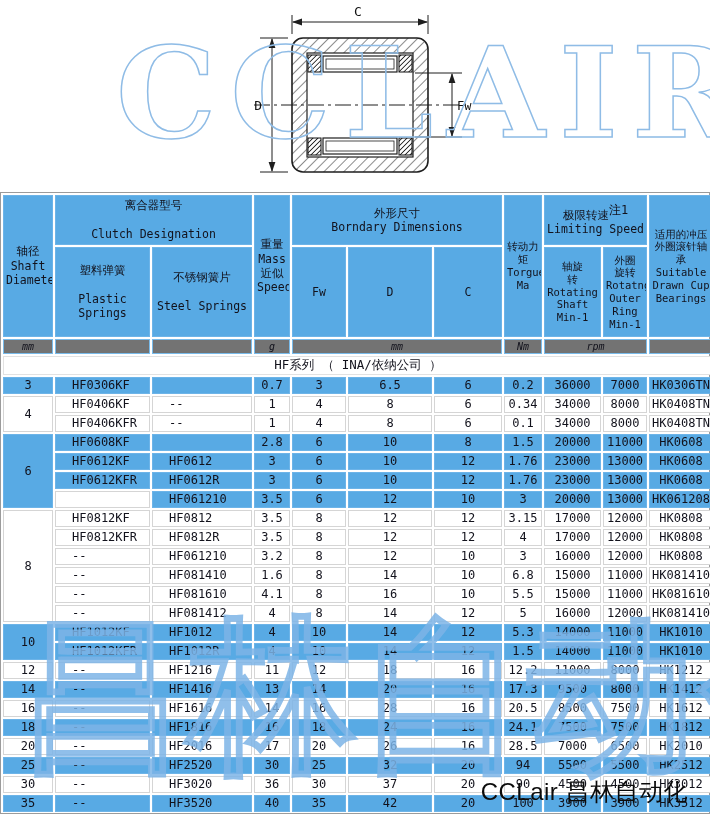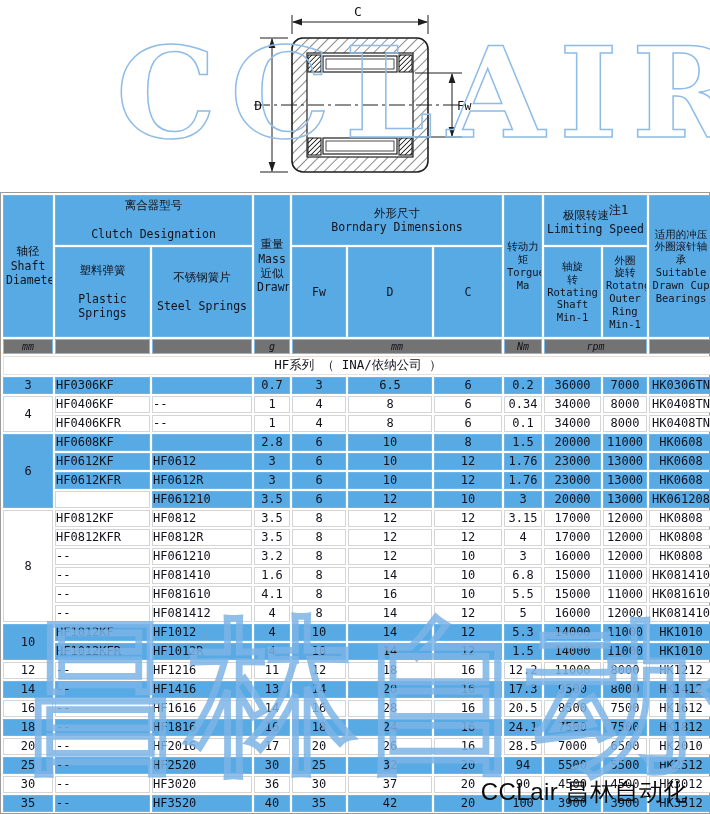--- a/index.html
+++ b/index.html
@@ -25,21 +25,21 @@
   .tbl th .pre{white-space:pre-line;}
   .tbl .sm{font-size:10.5px;line-height:1.22;}
   .tbl .note{font-size:12px;vertical-align:super;}
   tr.hrow1{height:50px;} tr.hrow2{height:90px;}
   tr.units{height:15px;} tr.units td{background:#737373;border:1px solid #79bbea;font-size:10px;font-style:italic;}
   tr.series{height:17px;} tr.series td{background:#fff;border:1px solid #e2e2e2;font-size:12.5px;}
   tbody tr.data{height:17px;}
   tbody td{font-size:12px;line-height:1.05;}
   td.b,th.b{background:#58aae4;border:1px solid #6db4e8;}
   td.w{background:#ffffff;border:1px solid #d5d5d5;}
-  td.al{text-align:left;padding-left:0;}
+  td.al{text-align:left;padding-left:16px;}
 </style>
 </head>
 <body>
 
 <div class="sheet">
 
   <svg class="diagram" width="710" height="192" viewBox="0 0 710 192">
     <defs>
       <pattern id="hatch" width="7" height="7" patternUnits="userSpaceOnUse" patternTransform="rotate(45)">
         <line x1="0" y1="0" x2="0" y2="7" stroke="#2b2b2b" stroke-width="1.1"></line>
@@ -110,21 +110,21 @@
             </th>
           <th class="b" colspan="2">
               <div class="pre">离合器型号
 
 Clutch Designation</div>
             </th>
           <th class="b" rowspan="2">
               <div class="pre">重量
 Mass
 近似
-Drawn</div>
+Speed</div>
             </th>
           <th class="b" colspan="3">
               <div class="pre">外形尺寸
 Borndary Dimensions</div>
             </th>
           <th class="b sm" rowspan="2">
               <div class="pre">转动力
 矩
 Torgue
 Ma</div>

